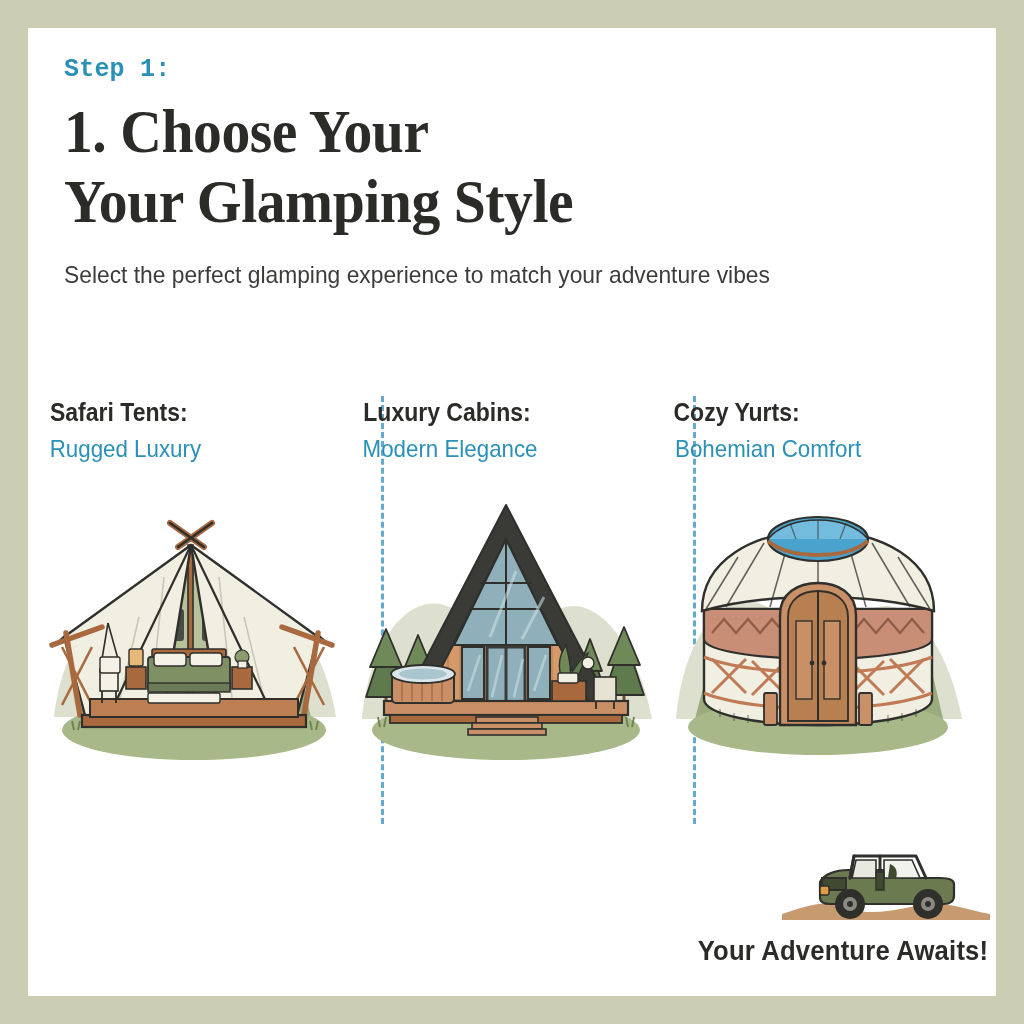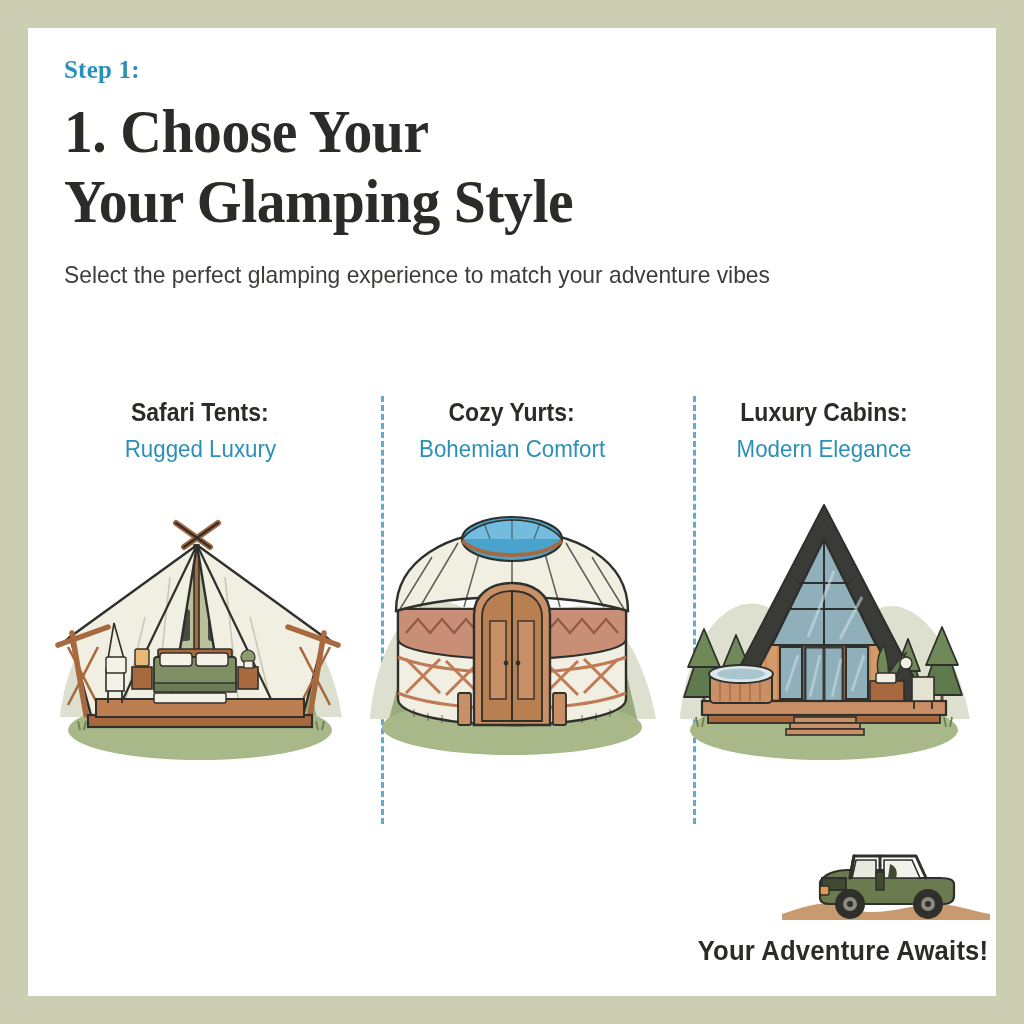--- a/index.html
+++ b/index.html
@@ -18,21 +18,21 @@
     box-sizing:border-box;
   }
 
   
   .header{position:absolute;left:36px;top:28px;width:900px;}
   .step-label{
     color:#2a90b8;
     font-size:25px;
     font-weight:bold;
     letter-spacing:.2px;
-    font-family:Liberation Serif, serif;
+    font-family:Liberation Mono, monospace;
     line-height:1.1;
   }
   .main-title{
     margin-top:12px;
     color:#2b2b28;
     font-family:"Liberation Serif",serif;
     font-weight:bold;
     font-size:62px;
     line-height:1.14;
     letter-spacing:-0.5px;
@@ -46,21 +46,21 @@
     line-height:1.3;
     transform:scaleX(.95);
     transform-origin:left center;
   }
 
   
   .columns{
     position:absolute;left:16px;top:340px;width:936px;height:470px;
     display:flex;
   }
-  .col{flex:1 1 0;position:relative;display:flex;flex-direction:column;align-items:center;}
+  .col{flex:1 1 0;position:relative;display:flex;flex-direction:column;align-items:flex-start;}
   .col-title{
     margin-top:30px;
     color:#2b2b28;
     font-size:25px;
     font-weight:bold;
     text-align:center;
     transform:scaleX(.92);
   }
   .col-sub{
     margin-top:8px;
@@ -202,20 +202,124 @@
 
           <g stroke="#6f8050" stroke-width="1.8" fill="none">
             <path d="M30 243 L28 234 M34 243 L36 234"></path>
             <path d="M268 243 L266 234 M272 243 L274 234"></path>
           </g>
         </svg>
       </div>
     </div>
 
     <div class="col">
+      <div class="col-title">Luxury Cabins:</div>
+      <div class="col-sub">Modern Elegance</div>
+      <div class="art">
+        <svg viewBox="0 0 300 280">
+
+          <path d="M6 232 C14 152 52 108 88 118 C118 126 134 174 148 194 C166 150 196 112 226 120 C262 130 288 186 296 232 Z" fill="#dde0ce"></path>
+          <path d="M118 234 C126 172 150 134 170 132 C196 130 214 174 224 234 Z" fill="#dde0ce"></path>
+
+          <ellipse cx="150" cy="243" rx="134" ry="30" fill="#a8b888"></ellipse>
+
+          <g stroke="#2f2f2c" stroke-width="1.8" stroke-linejoin="round">
+            <path d="M30 226 L30 208 M30 226" stroke="#6b5237" stroke-width="3"></path>
+            <path d="M30 210 L10 210 L30 150 L50 210 Z" fill="#5f7a4c"></path>
+            <path d="M30 180 L14 180 L30 142 L46 180 Z" fill="#6f8a58"></path>
+            <path d="M62 226 L62 206" stroke="#6b5237" stroke-width="3"></path>
+            <path d="M62 208 L44 208 L62 156 L80 208 Z" fill="#5f7a4c"></path>
+            <path d="M62 182 L48 182 L62 148 L76 182 Z" fill="#6f8a58"></path>
+          </g>
+
+          <g stroke="#2f2f2c" stroke-width="1.8" stroke-linejoin="round">
+            <path d="M268 226 L268 206" stroke="#6b5237" stroke-width="3"></path>
+            <path d="M268 208 L248 208 L268 148 L288 208 Z" fill="#5f7a4c"></path>
+            <path d="M268 178 L252 178 L268 140 L284 178 Z" fill="#6f8a58"></path>
+            <path d="M234 226 L234 206" stroke="#6b5237" stroke-width="3"></path>
+            <path d="M234 208 L218 208 L234 158 L250 208 Z" fill="#5f7a4c"></path>
+            <path d="M234 184 L222 184 L234 152 L246 184 Z" fill="#6f8a58"></path>
+          </g>
+
+          <path d="M150 24 L242 214 L58 214 Z" fill="#d59a6a" stroke="#2f2f2c" stroke-width="2.4" stroke-linejoin="round"></path>
+
+          <g stroke="#b5774b" stroke-width="1.3" opacity=".8">
+            <path d="M92 214 L92 158"></path>
+              <path d="M104 214 L104 136"></path>
+            <path d="M196 214 L196 158"></path>
+              <path d="M208 214 L208 136"></path>
+            <path d="M124 160 L124 214"></path>
+              <path d="M176 160 L176 214"></path>
+          </g>
+
+          <path d="M150 18 L252 214 L232 214 L150 56 L68 214 L48 214 Z" fill="#3a3a36" stroke="#2f2f2c" stroke-width="2" stroke-linejoin="round"></path>
+
+          <path d="M150 52 L202 158 L98 158 Z" fill="#8fb0bb" stroke="#2f2f2c" stroke-width="2.2" stroke-linejoin="round"></path>
+          <g stroke="#2f2f2c" stroke-width="2" fill="none">
+            <path d="M150 52 L150 158"></path>
+            <path d="M116 122 L184 122"></path>
+            <path d="M124 96 L176 96"></path>
+          </g>
+          <g stroke="#cfe3e8" stroke-width="3" opacity=".55">
+            <path d="M134 150 L160 84"></path>
+              <path d="M166 152 L188 110"></path>
+          </g>
+
+          <path d="M106 160 L128 160 L128 212 L106 212 Z" fill="#8fb0bb" stroke="#2f2f2c" stroke-width="2"></path>
+          <path d="M172 160 L194 160 L194 212 L172 212 Z" fill="#8fb0bb" stroke="#2f2f2c" stroke-width="2"></path>
+
+          <rect x="131" y="160" width="38" height="56" fill="#8fb0bb" stroke="#3a3a36" stroke-width="3"></rect>
+          <line x1="150" y1="160" x2="150" y2="216" stroke="#3a3a36" stroke-width="3"></line>
+          <g stroke="#cfe3e8" stroke-width="2.6" opacity=".55">
+            <path d="M112 204 L124 168"></path>
+              <path d="M178 204 L190 168"></path>
+            <path d="M136 210 L146 168"></path>
+              <path d="M158 210 L167 172"></path>
+          </g>
+
+          <rect x="28" y="214" width="244" height="14" fill="#c98f66" stroke="#2f2f2c" stroke-width="2.2"></rect>
+          <rect x="34" y="228" width="232" height="8" fill="#a8693f" stroke="#2f2f2c" stroke-width="1.8"></rect>
+
+          <g fill="#c98f66" stroke="#2f2f2c" stroke-width="1.6">
+            <rect x="120" y="230" width="62" height="6"></rect>
+            <rect x="116" y="236" width="70" height="6"></rect>
+            <rect x="112" y="242" width="78" height="6"></rect>
+          </g>
+
+          <rect x="36" y="186" width="62" height="30" rx="4" fill="#c98f66" stroke="#2f2f2c" stroke-width="2"></rect>
+          <g stroke="#a8693f" stroke-width="1.4">
+            <path d="M46 190 L46 214"></path>
+              <path d="M56 190 L56 214"></path>
+              <path d="M66 190 L66 214"></path>
+            <path d="M76 190 L76 214"></path>
+              <path d="M86 190 L86 214"></path>
+          </g>
+          <ellipse cx="67" cy="187" rx="32" ry="9" fill="#dbe7ea" stroke="#2f2f2c" stroke-width="2"></ellipse>
+          <ellipse cx="67" cy="187" rx="24" ry="5.5" fill="#a9c6cf"></ellipse>
+
+          <rect x="196" y="194" width="34" height="20" fill="#a8693f" stroke="#2f2f2c" stroke-width="1.6"></rect>
+          <rect x="238" y="190" width="22" height="24" fill="#e6e2d2" stroke="#2f2f2c" stroke-width="1.6"></rect>
+          <line x1="240" y1="214" x2="240" y2="222" stroke="#2f2f2c" stroke-width="1.8"></line>
+          <line x1="258" y1="214" x2="258" y2="222" stroke="#2f2f2c" stroke-width="1.8"></line>
+
+          <path d="M206 192 C200 176 206 164 210 158 C212 168 216 178 214 192 Z" fill="#6f8a58" stroke="#2f2f2c" stroke-width="1.4"></path>
+          <path d="M212 192 C220 178 226 170 232 166 C228 176 224 186 220 192 Z" fill="#5f7a4c" stroke="#2f2f2c" stroke-width="1.4"></path>
+          <rect x="202" y="186" width="20" height="10" rx="2" fill="#f1efe2" stroke="#2f2f2c" stroke-width="1.4"></rect>
+
+          <circle cx="232" cy="176" r="6" fill="#f1efe2" stroke="#2f2f2c" stroke-width="1.4"></circle>
+
+          <g stroke="#6f8050" stroke-width="1.8" fill="none">
+            <path d="M24 240 L22 230 M28 240 L30 230"></path>
+            <path d="M272 240 L270 230 M276 240 L278 230"></path>
+          </g>
+        </svg>
+      </div>
+    </div>
+
+    <div class="col">
       <div class="col-title">Cozy Yurts:</div>
       <div class="col-sub">Bohemian Comfort</div>
       <div class="art">
         <svg viewBox="0 0 300 280">
 
           <path d="M8 232 C16 148 54 106 90 116 C120 124 136 172 150 192 C168 148 196 112 226 120 C262 130 286 186 294 232 Z" fill="#dde0ce"></path>
 
           <path d="M26 236 L46 158 L66 236 Z" fill="#9aab7e"></path>
           <path d="M236 236 L256 150 L276 236 Z" fill="#9aab7e"></path>
           <path d="M200 236 L216 180 L232 236 Z" fill="#b4c29a"></path>
@@ -271,124 +375,20 @@
           <rect x="156" y="134" width="16" height="78" fill="#c98f66" stroke="#2f2f2c" stroke-width="1.4"></rect>
           <circle cx="144" cy="176" r="2.4" fill="#2f2f2c"></circle>
           <circle cx="156" cy="176" r="2.4" fill="#2f2f2c"></circle>
 
           <rect x="96" y="206" width="13" height="32" rx="2" fill="#c98f66" stroke="#2f2f2c" stroke-width="1.8"></rect>
           <rect x="191" y="206" width="13" height="32" rx="2" fill="#c98f66" stroke="#2f2f2c" stroke-width="1.8"></rect>
 
           <g stroke="#2f2f2c" stroke-width="1.2" opacity=".55">
             <path d="M52 222 L52 230 M66 226 L66 234 M80 228 L80 236"></path>
             <path d="M220 228 L220 236 M234 226 L234 234 M248 222 L248 230"></path>
-          </g>
-        </svg>
-      </div>
-    </div>
-
-    <div class="col">
-      <div class="col-title">Luxury Cabins:</div>
-      <div class="col-sub">Modern Elegance</div>
-      <div class="art">
-        <svg viewBox="0 0 300 280">
-
-          <path d="M6 232 C14 152 52 108 88 118 C118 126 134 174 148 194 C166 150 196 112 226 120 C262 130 288 186 296 232 Z" fill="#dde0ce"></path>
-          <path d="M118 234 C126 172 150 134 170 132 C196 130 214 174 224 234 Z" fill="#dde0ce"></path>
-
-          <ellipse cx="150" cy="243" rx="134" ry="30" fill="#a8b888"></ellipse>
-
-          <g stroke="#2f2f2c" stroke-width="1.8" stroke-linejoin="round">
-            <path d="M30 226 L30 208 M30 226" stroke="#6b5237" stroke-width="3"></path>
-            <path d="M30 210 L10 210 L30 150 L50 210 Z" fill="#5f7a4c"></path>
-            <path d="M30 180 L14 180 L30 142 L46 180 Z" fill="#6f8a58"></path>
-            <path d="M62 226 L62 206" stroke="#6b5237" stroke-width="3"></path>
-            <path d="M62 208 L44 208 L62 156 L80 208 Z" fill="#5f7a4c"></path>
-            <path d="M62 182 L48 182 L62 148 L76 182 Z" fill="#6f8a58"></path>
-          </g>
-
-          <g stroke="#2f2f2c" stroke-width="1.8" stroke-linejoin="round">
-            <path d="M268 226 L268 206" stroke="#6b5237" stroke-width="3"></path>
-            <path d="M268 208 L248 208 L268 148 L288 208 Z" fill="#5f7a4c"></path>
-            <path d="M268 178 L252 178 L268 140 L284 178 Z" fill="#6f8a58"></path>
-            <path d="M234 226 L234 206" stroke="#6b5237" stroke-width="3"></path>
-            <path d="M234 208 L218 208 L234 158 L250 208 Z" fill="#5f7a4c"></path>
-            <path d="M234 184 L222 184 L234 152 L246 184 Z" fill="#6f8a58"></path>
-          </g>
-
-          <path d="M150 24 L242 214 L58 214 Z" fill="#d59a6a" stroke="#2f2f2c" stroke-width="2.4" stroke-linejoin="round"></path>
-
-          <g stroke="#b5774b" stroke-width="1.3" opacity=".8">
-            <path d="M92 214 L92 158"></path>
-              <path d="M104 214 L104 136"></path>
-            <path d="M196 214 L196 158"></path>
-              <path d="M208 214 L208 136"></path>
-            <path d="M124 160 L124 214"></path>
-              <path d="M176 160 L176 214"></path>
-          </g>
-
-          <path d="M150 18 L252 214 L232 214 L150 56 L68 214 L48 214 Z" fill="#3a3a36" stroke="#2f2f2c" stroke-width="2" stroke-linejoin="round"></path>
-
-          <path d="M150 52 L202 158 L98 158 Z" fill="#8fb0bb" stroke="#2f2f2c" stroke-width="2.2" stroke-linejoin="round"></path>
-          <g stroke="#2f2f2c" stroke-width="2" fill="none">
-            <path d="M150 52 L150 158"></path>
-            <path d="M116 122 L184 122"></path>
-            <path d="M124 96 L176 96"></path>
-          </g>
-          <g stroke="#cfe3e8" stroke-width="3" opacity=".55">
-            <path d="M134 150 L160 84"></path>
-              <path d="M166 152 L188 110"></path>
-          </g>
-
-          <path d="M106 160 L128 160 L128 212 L106 212 Z" fill="#8fb0bb" stroke="#2f2f2c" stroke-width="2"></path>
-          <path d="M172 160 L194 160 L194 212 L172 212 Z" fill="#8fb0bb" stroke="#2f2f2c" stroke-width="2"></path>
-
-          <rect x="131" y="160" width="38" height="56" fill="#8fb0bb" stroke="#3a3a36" stroke-width="3"></rect>
-          <line x1="150" y1="160" x2="150" y2="216" stroke="#3a3a36" stroke-width="3"></line>
-          <g stroke="#cfe3e8" stroke-width="2.6" opacity=".55">
-            <path d="M112 204 L124 168"></path>
-              <path d="M178 204 L190 168"></path>
-            <path d="M136 210 L146 168"></path>
-              <path d="M158 210 L167 172"></path>
-          </g>
-
-          <rect x="28" y="214" width="244" height="14" fill="#c98f66" stroke="#2f2f2c" stroke-width="2.2"></rect>
-          <rect x="34" y="228" width="232" height="8" fill="#a8693f" stroke="#2f2f2c" stroke-width="1.8"></rect>
-
-          <g fill="#c98f66" stroke="#2f2f2c" stroke-width="1.6">
-            <rect x="120" y="230" width="62" height="6"></rect>
-            <rect x="116" y="236" width="70" height="6"></rect>
-            <rect x="112" y="242" width="78" height="6"></rect>
-          </g>
-
-          <rect x="36" y="186" width="62" height="30" rx="4" fill="#c98f66" stroke="#2f2f2c" stroke-width="2"></rect>
-          <g stroke="#a8693f" stroke-width="1.4">
-            <path d="M46 190 L46 214"></path>
-              <path d="M56 190 L56 214"></path>
-              <path d="M66 190 L66 214"></path>
-            <path d="M76 190 L76 214"></path>
-              <path d="M86 190 L86 214"></path>
-          </g>
-          <ellipse cx="67" cy="187" rx="32" ry="9" fill="#dbe7ea" stroke="#2f2f2c" stroke-width="2"></ellipse>
-          <ellipse cx="67" cy="187" rx="24" ry="5.5" fill="#a9c6cf"></ellipse>
-
-          <rect x="196" y="194" width="34" height="20" fill="#a8693f" stroke="#2f2f2c" stroke-width="1.6"></rect>
-          <rect x="238" y="190" width="22" height="24" fill="#e6e2d2" stroke="#2f2f2c" stroke-width="1.6"></rect>
-          <line x1="240" y1="214" x2="240" y2="222" stroke="#2f2f2c" stroke-width="1.8"></line>
-          <line x1="258" y1="214" x2="258" y2="222" stroke="#2f2f2c" stroke-width="1.8"></line>
-
-          <path d="M206 192 C200 176 206 164 210 158 C212 168 216 178 214 192 Z" fill="#6f8a58" stroke="#2f2f2c" stroke-width="1.4"></path>
-          <path d="M212 192 C220 178 226 170 232 166 C228 176 224 186 220 192 Z" fill="#5f7a4c" stroke="#2f2f2c" stroke-width="1.4"></path>
-          <rect x="202" y="186" width="20" height="10" rx="2" fill="#f1efe2" stroke="#2f2f2c" stroke-width="1.4"></rect>
-
-          <circle cx="232" cy="176" r="6" fill="#f1efe2" stroke="#2f2f2c" stroke-width="1.4"></circle>
-
-          <g stroke="#6f8050" stroke-width="1.8" fill="none">
-            <path d="M24 240 L22 230 M28 240 L30 230"></path>
-            <path d="M272 240 L270 230 M276 240 L278 230"></path>
           </g>
         </svg>
       </div>
     </div>
 
   </div>
 
   <div class="footer">
     <div class="footer-art">
       <svg viewBox="0 0 220 80">

